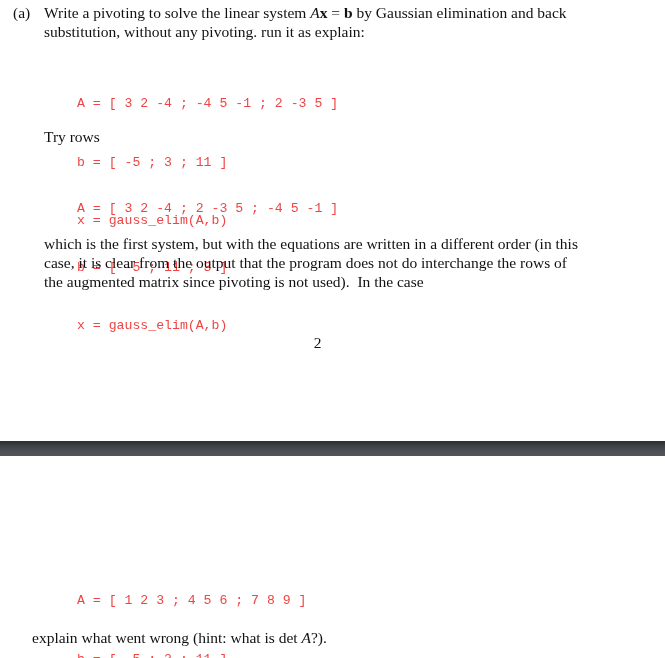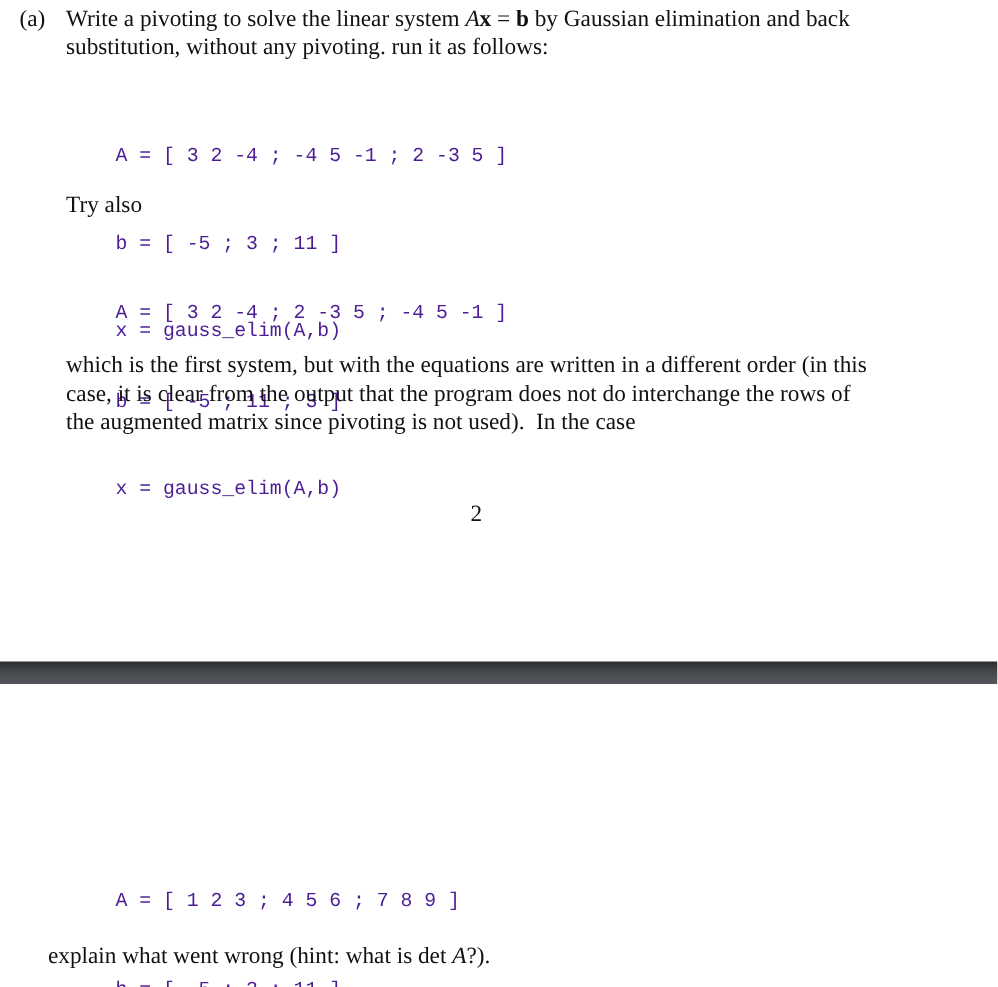--- a/index.html
+++ b/index.html
@@ -27,21 +27,21 @@
     .serif {
       font-family: "Liberation Serif", "DejaVu Serif", serif;
       font-size: 15.5px;
       line-height: 19px;
       color: #111;
     }
     .mono {
       font-family: "Liberation Mono", "DejaVu Sans Mono", monospace;
       font-size: 13.2px;
       line-height: 19.5px;
-      color: #4c1d95;
+      color: #ef4444;
       white-space: pre;
     }
     .abs { position: absolute; }
 
     .item-label { left: 13px; top: 3px; }
     .item-body { left: 44px; top: 3px; width: 600px; }
     .item-body .line { display: block; white-space: nowrap; }
 
     .code-block { left: 77px; }
     .code-line { display: block; }
@@ -63,30 +63,30 @@
     }
   </style>
 </head>
 <body>
 
 <div class="page page1">
   <span class="abs serif item-label">(a)</span>
 
   <div class="abs serif item-body">
     <span class="line"><span>Write a pivoting to solve the linear system </span><span class="i">A</span><span class="b">x</span><span> = </span><span class="b">b</span><span> by Gaussian elimination and back</span></span>
-    <span class="line">substitution, without any pivoting. run it as follows:</span>
+    <span class="line">substitution, without any pivoting. run it as explain:</span>
   </div>
 
   <div class="abs mono code-block" style="top:55px;">
     <span class="code-line">A = [ 3 2 -4 ; -4 5 -1 ; 2 -3 5 ]</span>
     <span class="code-line">b = [ -5 ; 3 ; 11 ]</span>
     <span class="code-line">x = gauss_elim(A,b)</span>
   </div>
 
-  <span class="abs serif" style="left:44px; top:127px;">Try also</span>
+  <span class="abs serif" style="left:44px; top:127px;">Try rows</span>
 
   <div class="abs mono code-block" style="top:160px;">
     <span class="code-line">A = [ 3 2 -4 ; 2 -3 5 ; -4 5 -1 ]</span>
     <span class="code-line">b = [ -5 ; 11 ; 3 ]</span>
     <span class="code-line">x = gauss_elim(A,b)</span>
   </div>
 
   <div class="abs serif" style="left:44px; top:234px; width:600px;">
     <span style="display:block; white-space:nowrap;">which is the first system, but with the equations are written in a different order (in this</span>
     <span style="display:block; white-space:nowrap;">case, it is clear from the output that the program does not do interchange the rows of</span>

